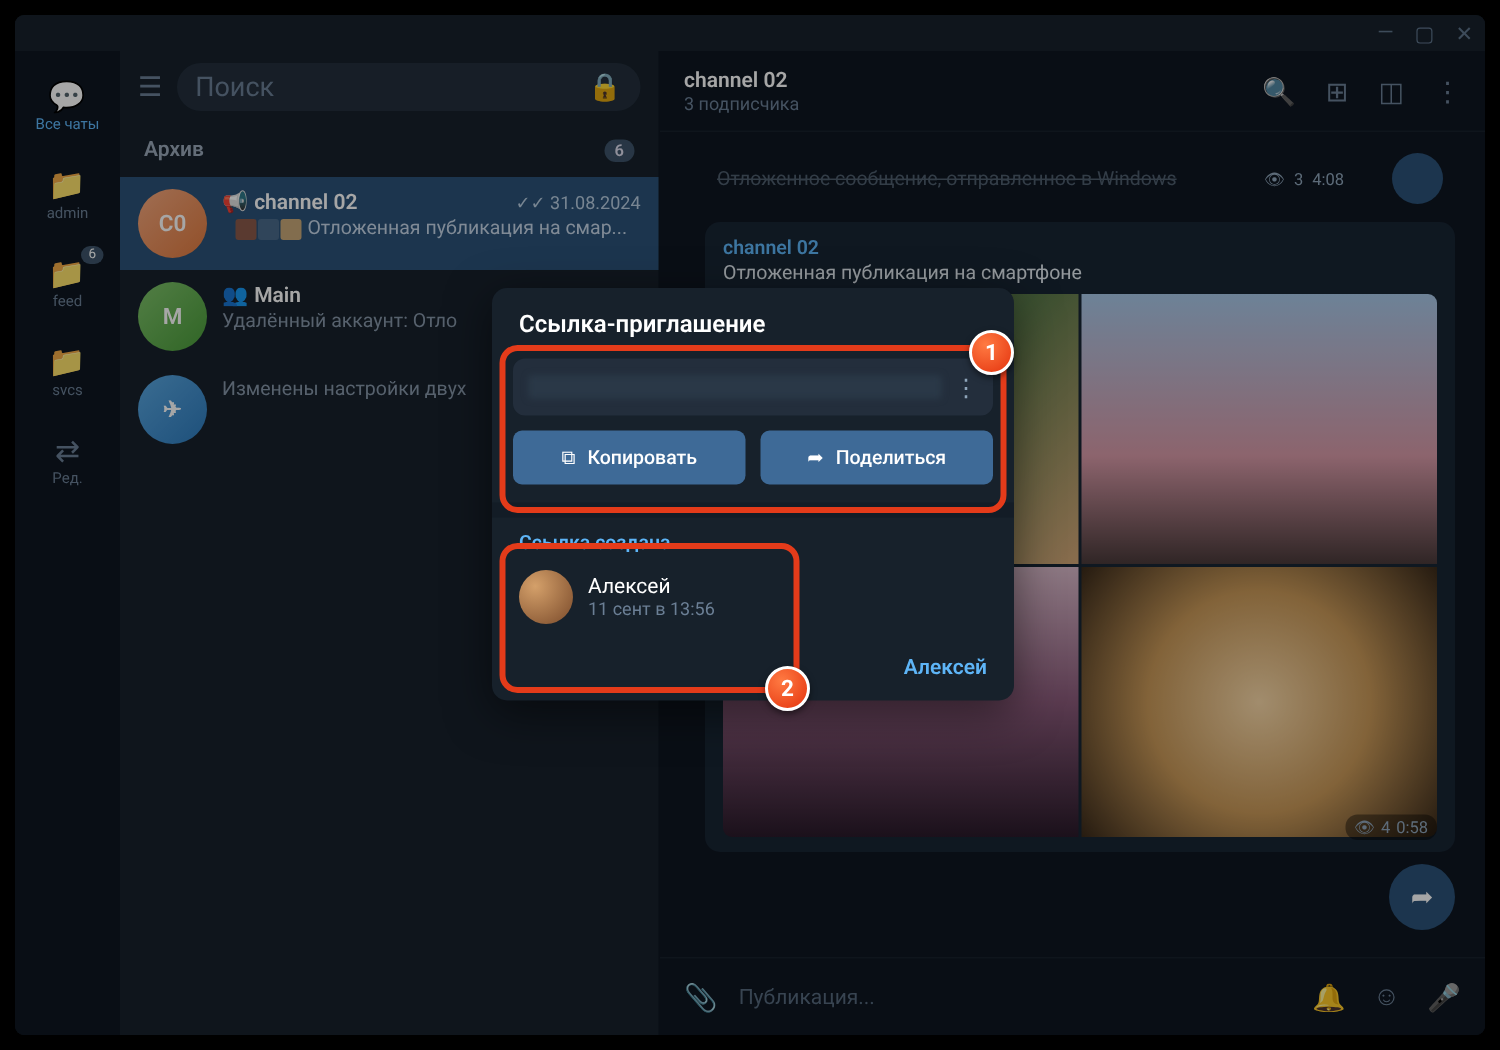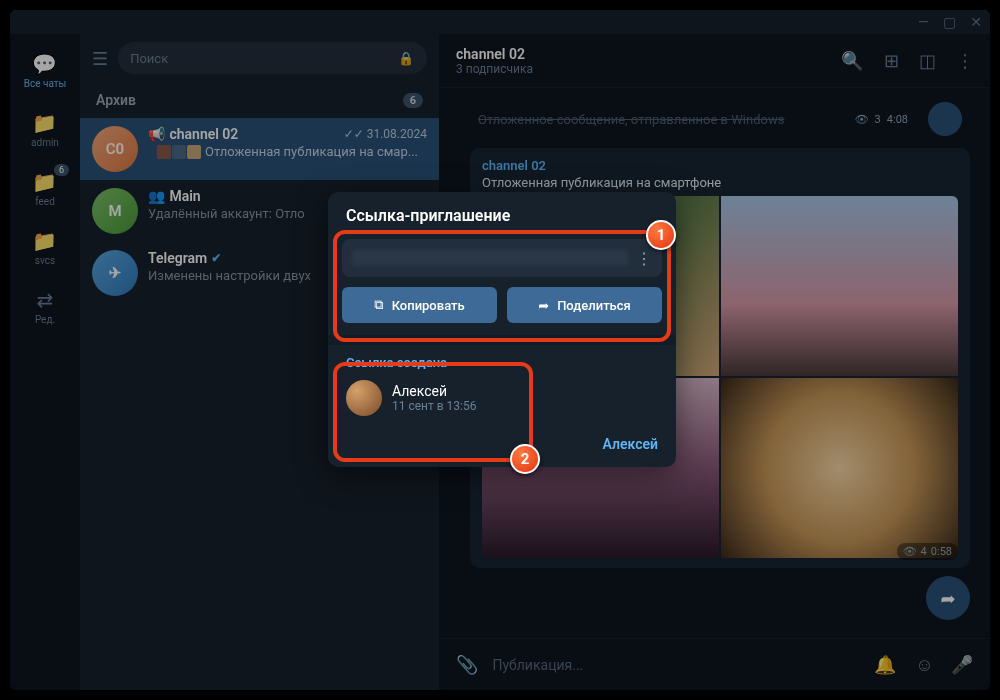--- a/index.html
+++ b/index.html
@@ -9,21 +9,21 @@
 .titlebar span { color: #5e738a; font-size: 14px; cursor: pointer; }
 .app { display: flex; height: calc(100% - 24px); }
 .rail { width: 70px; background: #0e1621; display: flex; flex-direction: column; align-items: center; padding-top: 12px; gap: 10px; }
 .rail-item { width: 60px; display: flex; flex-direction: column; align-items: center; gap: 2px; color: #6b7f95; font-size: 10px; padding: 6px 0; border-radius: 6px; cursor: pointer; position: relative; }
 .rail-item.active { color: #5eb5f7; }
 .rail-item .ico { font-size: 20px; }
 .rail-badge { position: absolute; top: 0; right: 6px; background: #3e546a; color: #fff; font-size: 9px; border-radius: 8px; padding: 1px 5px; }
 .sidebar { width: 360px; background: #17212b; border-right: 1px solid #0e1621; display: flex; flex-direction: column; }
 .search-row { display: flex; align-items: center; padding: 8px 12px; gap: 10px; }
 .menu-btn { color: #6b7f95; font-size: 18px; cursor: pointer; }
-.search { flex: 1; background: #242f3d; border-radius: 16px; height: 32px; display: flex; align-items: center; padding: 0 12px; color: #6b7f95; font-size: 13px; justify-content: space-between; }
+.search { flex: 1; background: #242f3d; border-radius: 16px; height: 32px; display: flex; align-items: center; padding: 0 12px; color: #6b7f95; font-size: 18px; justify-content: space-between; }
 .archive-row { display: flex; justify-content: space-between; align-items: center; padding: 10px 16px; color: #9aa8b8; font-size: 14px; font-weight: 600; }
 .archive-badge { background: #3e546a; color: #dde; font-size: 11px; border-radius: 10px; padding: 1px 7px; }
 .chat-item { display: flex; align-items: flex-start; padding: 8px 12px; gap: 10px; cursor: pointer; }
 .chat-item.sel { background: #2b5278; }
 .avatar { width: 46px; height: 46px; border-radius: 50%; display: flex; align-items: center; justify-content: center; font-weight: 600; color: #fff; font-size: 15px; flex-shrink: 0; }
 .av-orange { background: linear-gradient(135deg,#f5a97f,#e07a3f); }
 .av-green { background: linear-gradient(135deg,#7fc26b,#4a9c3a); }
 .av-blue { background: linear-gradient(135deg,#5aa7e0,#2e7bbd); }
 .chat-body { flex: 1; min-width: 0; }
 .chat-top { display: flex; justify-content: space-between; align-items: center; }
@@ -67,21 +67,21 @@
 .created-label { color: #5eb5f7; font-size: 13px; font-weight: 600; padding: 10px 18px 6px; }
 .creator-row { display: flex; align-items: center; gap: 10px; padding: 4px 18px 12px; }
 .creator-av { width: 36px; height: 36px; border-radius: 50%; background: radial-gradient(circle at 30% 30%, #d4a06a, #7a4a2a); }
 .creator-name { color: #fff; font-size: 14px; font-weight: 400; }
 .creator-time { color: #6b7f95; font-size: 12px; }
 .modal-footer { text-align: right; padding: 6px 18px 4px; }
 .done { color: #5eb5f7; font-size: 14px; font-weight: 600; cursor: pointer; }
 .annot-box1 { position: absolute; left: 333px; top: 230px; width: 338px; height: 112px; border: 4px solid #e43b1a; border-radius: 12px; pointer-events: none; }
 .annot-box2 { position: absolute; left: 333px; top: 362px; width: 200px; height: 100px; border: 4px solid #e43b1a; border-radius: 12px; pointer-events: none; }
 .annot-badge { position: absolute; width: 30px; height: 30px; border-radius: 50%; background: radial-gradient(circle at 35% 30%, #ff7a42, #e4330e); color: #fff; font-weight: 700; font-size: 15px; display: flex; align-items: center; justify-content: center; border: 2px solid #fff; box-shadow: 0 2px 4px rgba(0,0,0,.5); pointer-events: none; }
-.prev-msg { color: #8fa5ba; font-size: 13px; padding: 4px 8px; display: flex; align-items: center; gap: 10px; }
+.prev-msg { color: #8fa5ba; font-size: 13px; padding: 4px 8px; display: flex; align-items: center; gap: 22px; }
 .prev-stats { margin-left: auto; display: flex; align-items: center; gap: 6px; font-size: 11px; }
 .prev-av { width: 34px; height: 34px; border-radius: 50%; background: #2b5278; margin-left: 10px; }
 .verified { color: #5eb5f7; font-size: 12px; }
 </style>
 </head>
 <body>
 
 <div class="window">
   <div class="titlebar">
     <span>—</span>
@@ -156,26 +156,20 @@
                 <span>Main</span>
               </span>
             </div>
           <div class="chat-preview">Удалённый аккаунт: Отло</div>
         </div>
       </div>
 
       <div class="chat-item">
         <div class="avatar av-blue">✈</div>
         <div class="chat-body">
-          <div class="chat-top">
-              <span class="chat-name">
-                <span>Telegram</span> 
-                <span class="verified">✔</span>
-              </span>
-            </div>
           <div class="chat-preview">Изменены настройки двух</div>
         </div>
       </div>
     </div>
 
     <div class="main">
       <div class="header">
         <div class="header-left">
           <span class="header-title">channel 02</span>
           <span class="header-sub">3 подписчика</span>

